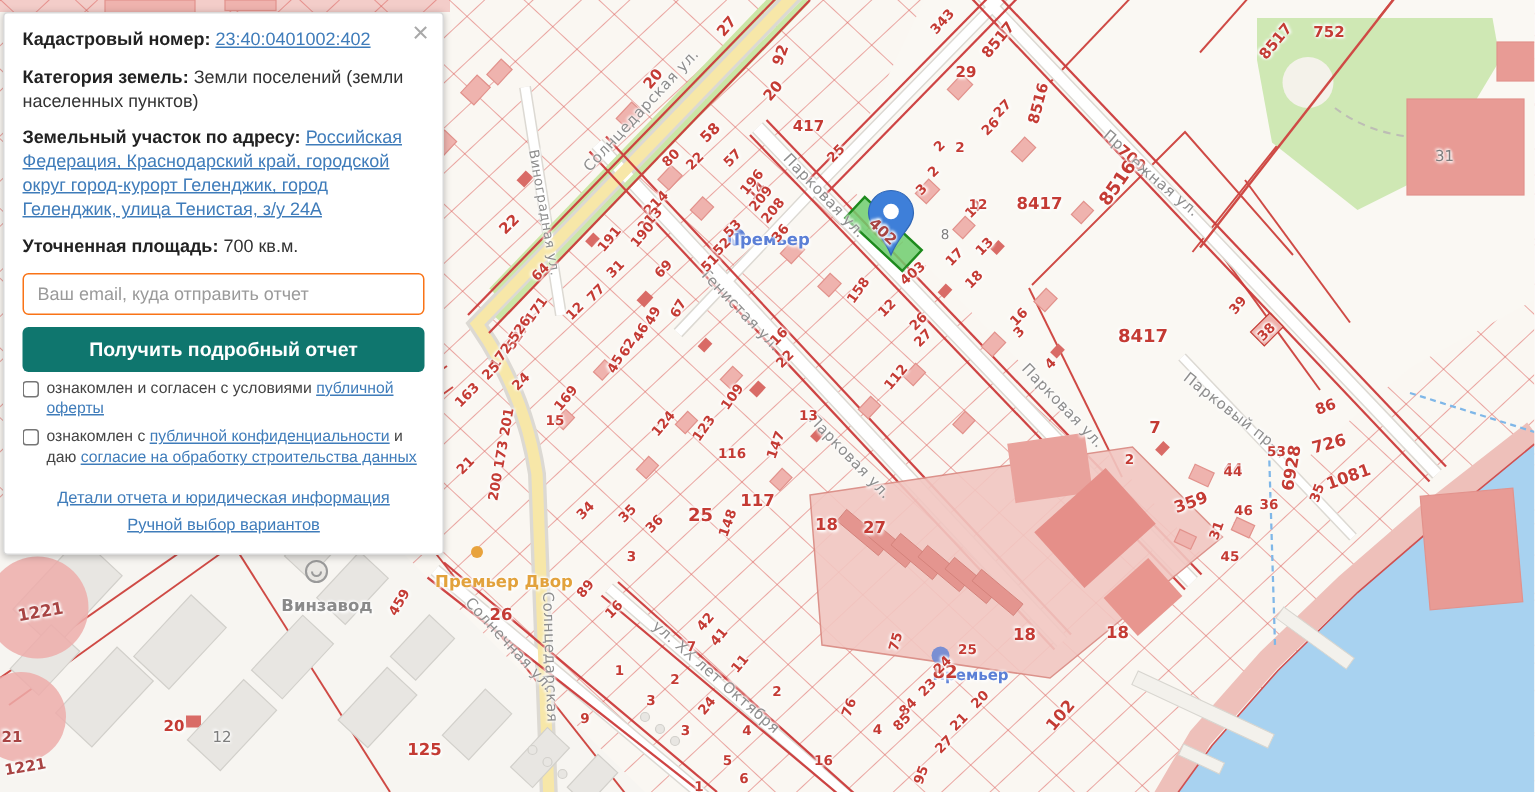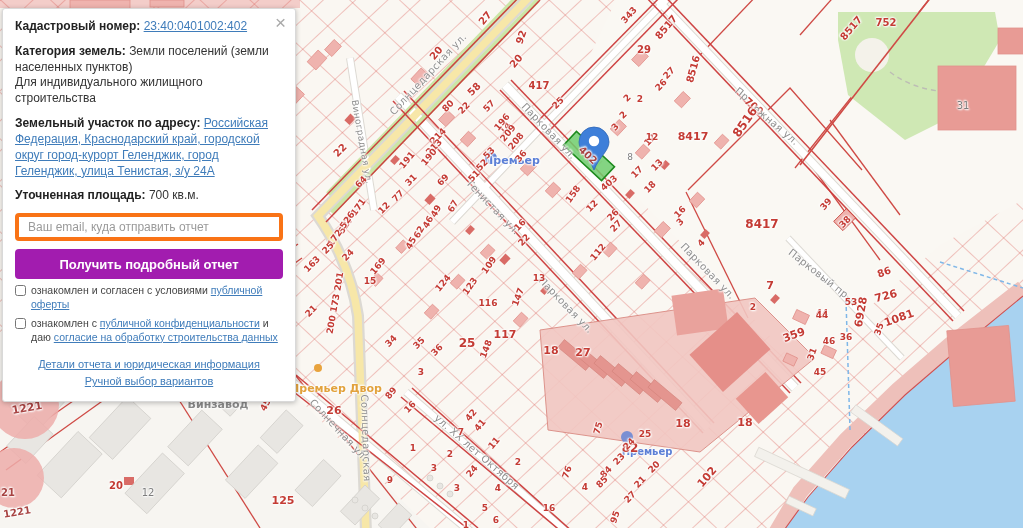--- a/index.html
+++ b/index.html
@@ -19,24 +19,24 @@
   .mlabel.orange{color:#e2a23c;}
   .mlabel.poigray{color:#8a8a8a;}
   
   #panel{position:absolute;left:2px;top:8px;width:268px;background:#fff;border:1px solid #d9d9d9;
          border-radius:3px;box-shadow:0 1px 5px rgba(0,0,0,.25);padding:10px 12px 12px 12px;
          font-size:12px;color:#333;line-height:1.32;z-index:20;}
   #panel b{color:#222;}
   #panel .sec{margin-bottom:9px;}
   #panel a{color:#3f7cba;text-decoration:underline;cursor:pointer;text-align:center;}
   #close-x{position:absolute;top:4px;right:9px;font-size:19px;color:#a9a9a9;cursor:pointer;line-height:1;}
-  #email{width:100%;box-sizing:border-box;height:28px;border:4px solid #f97316;border-radius:4px;
+  #email{width:100%;box-sizing:border-box;height:28px;border:1px solid #f97316;border-radius:4px;
          padding:0 9px;font-size:12px;color:#333;outline:none;}
   #email::placeholder{color:#9a9a9a;}
-  #submit{width:100%;height:30px;border:none;border-radius:4px;background:#a21caf;color:#fff;
+  #submit{width:100%;height:30px;border:none;border-radius:4px;background:#0f766e;color:#fff;
           font-weight:bold;font-size:13px;cursor:pointer;margin-top:8px;}
   .cbrow{display:flex;gap:5px;font-size:10.5px;margin-top:5px;align-items:flex-start;color:#444;}
   .cbrow input{width:11px;height:11px;margin:1px 0 0 0;flex:none;}
   .foot{ text-align:center;font-size:11px;margin-top:12px;}
   .foot div{margin-top:3px;}
 </style>
 </head>
 <body>
 
 <div id="stage">
@@ -418,21 +418,20 @@
     <span id="close-x">×</span>
 
     <div class="sec">
       <b>Кадастровый номер:</b>
       <a>23:40:0401002:402</a>
     </div>
 
     <div class="sec">
       <b>Категория земель:</b>
       <span>Земли поселений (земли населенных пунктов)</span>
-      <div>Для индивидуального жилищного строительства</div>
     </div>
 
     <div class="sec">
       <b>Земельный участок по адресу:</b>
       <a>Российская Федерация, Краснодарский край, городской округ город-курорт Геленджик, город Геленджик, улица Тенистая, з/у 24А</a>
     </div>
 
     <div class="sec">
       <b>Уточненная площадь:</b>
       <span>700 кв.м.</span>

